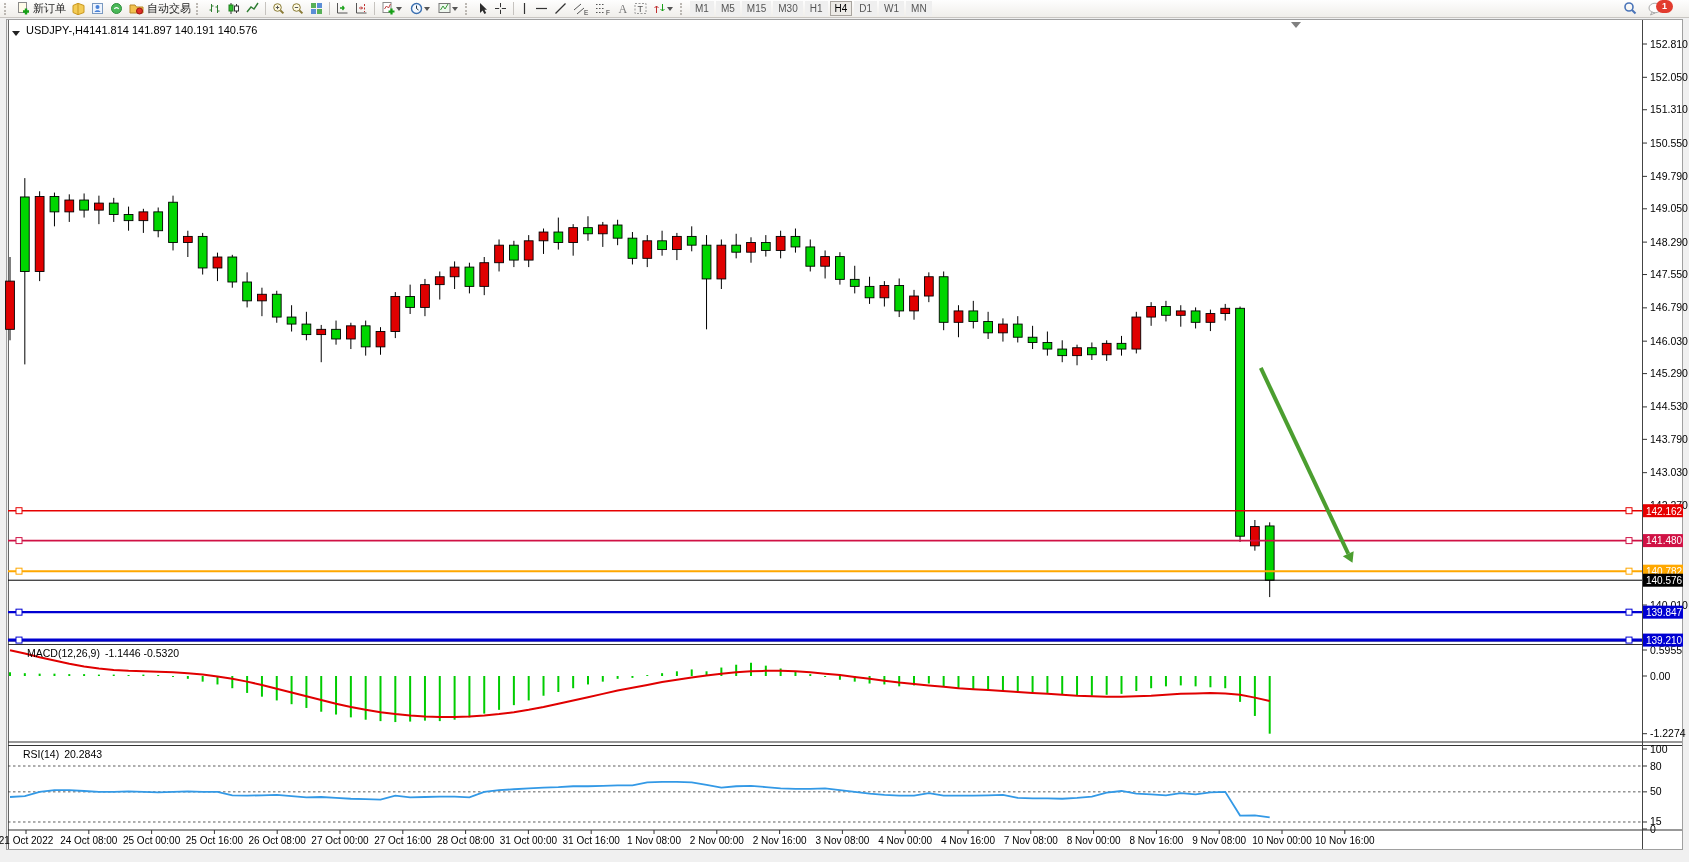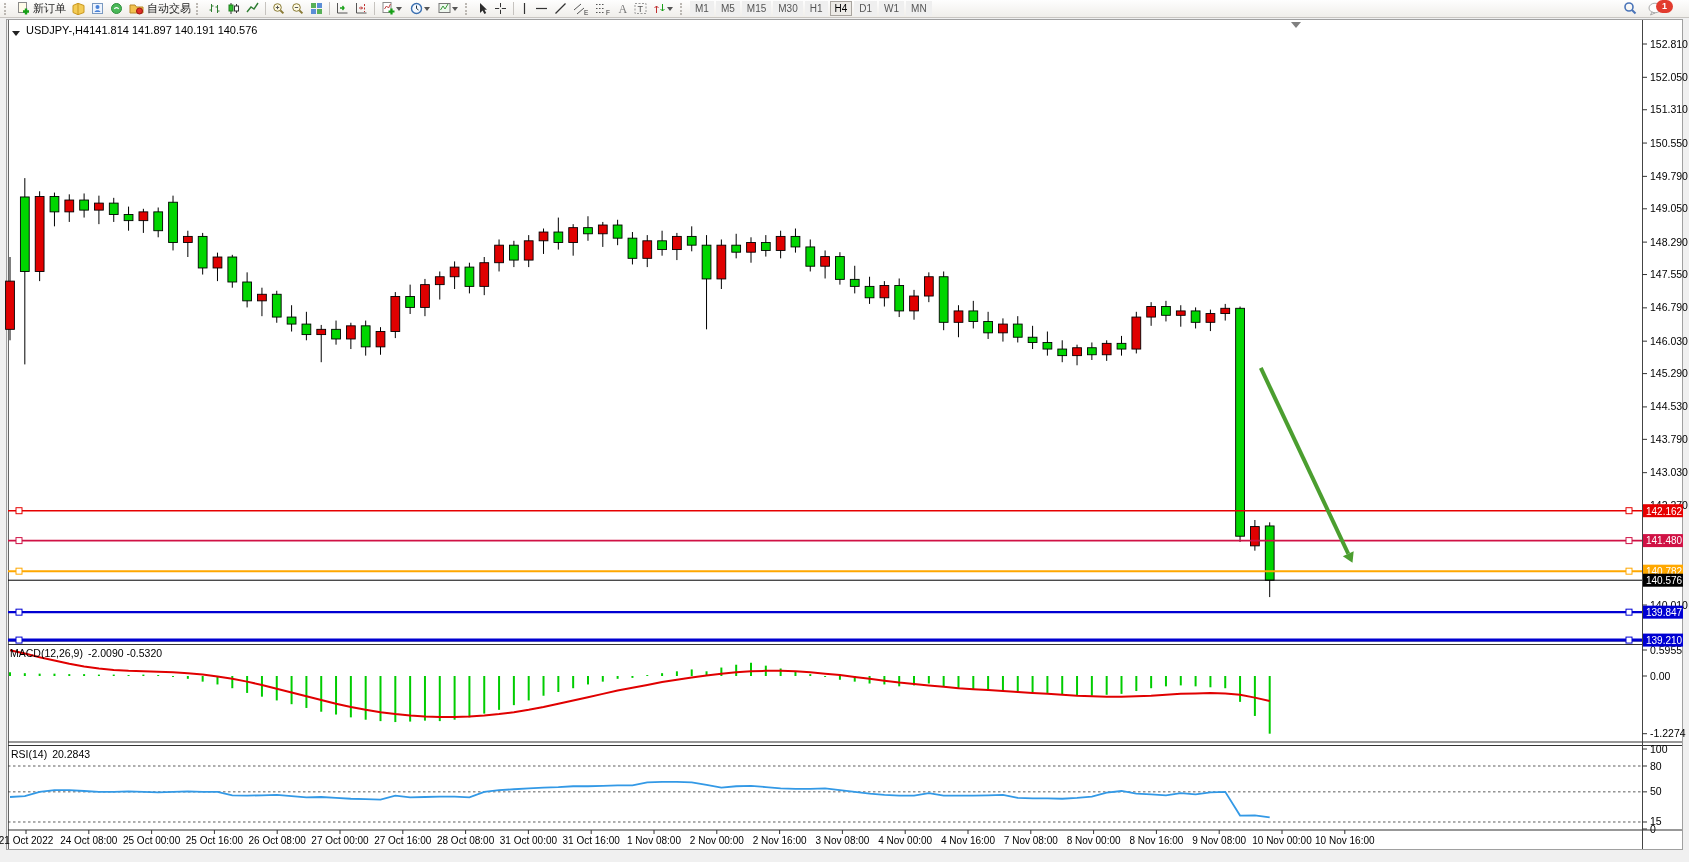--- a/index.html
+++ b/index.html
@@ -640,21 +640,21 @@
         <text x="1344.8" y="844" font-family="Liberation Sans, sans-serif" font-size="10" fill="#000" text-anchor="middle">10 Nov 16:00</text>
       </g>
       <polygon points="1291,22 1301,22 1296,28" fill="#808080"></polygon>
     </svg>
 
   <div class="ovl" style="left:12px;top:6px">
     <span class="tri"></span>
     <span>USDJPY-,H4</span>
     <span class="num">141.814 141.897 140.191 140.576</span>
   </div>
-  <div class="ovl ind" style="left:10px;top:629px">
+  <div class="ovl ind" style="left:27px;top:629px">
     <span>MACD(12,26,9)</span>
-    <span class="num">-2.0090 -0.5320</span>
+    <span class="num">-1.1446 -0.5320</span>
   </div>
-  <div class="ovl ind" style="left:11px;top:730px">
+  <div class="ovl ind" style="left:23px;top:730px">
     <span>RSI(14)</span>
     <span class="num">20.2843</span>
   </div>
 </div>
 
 </body></html>

